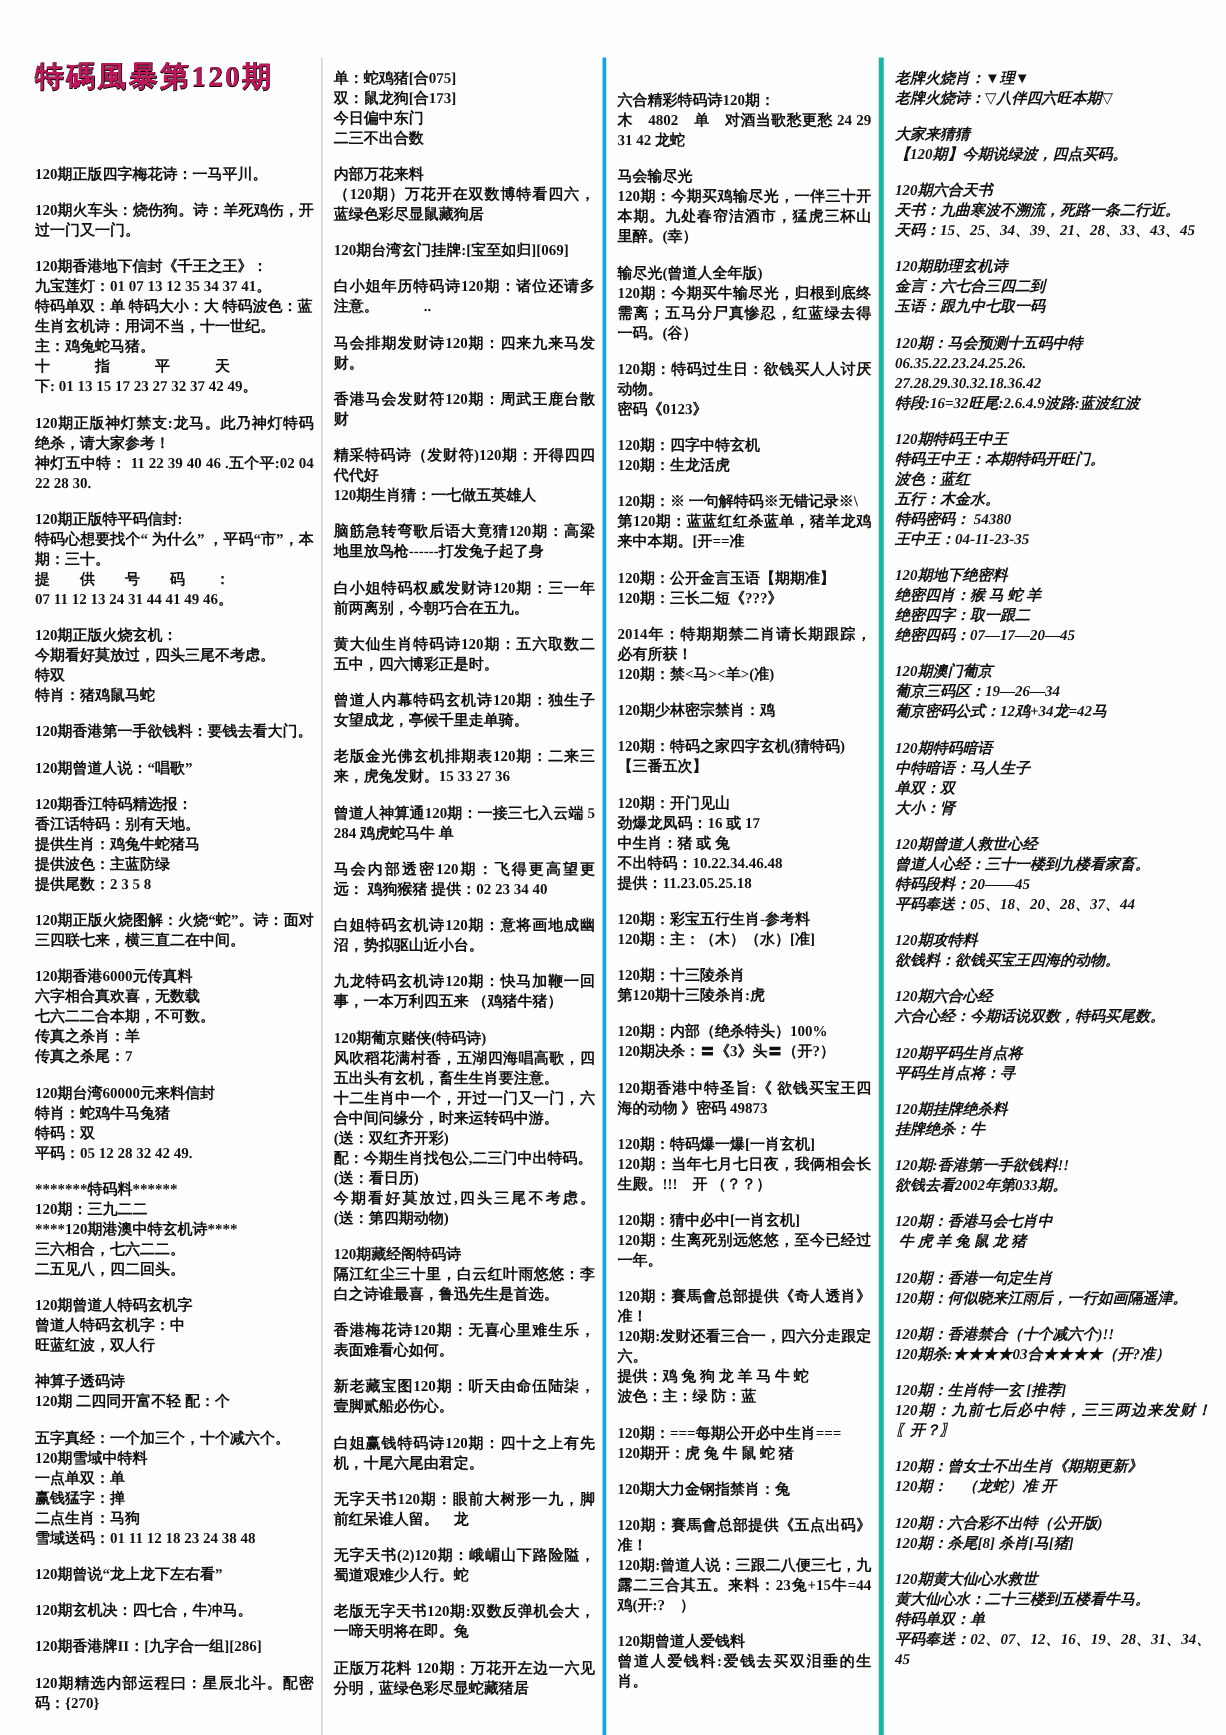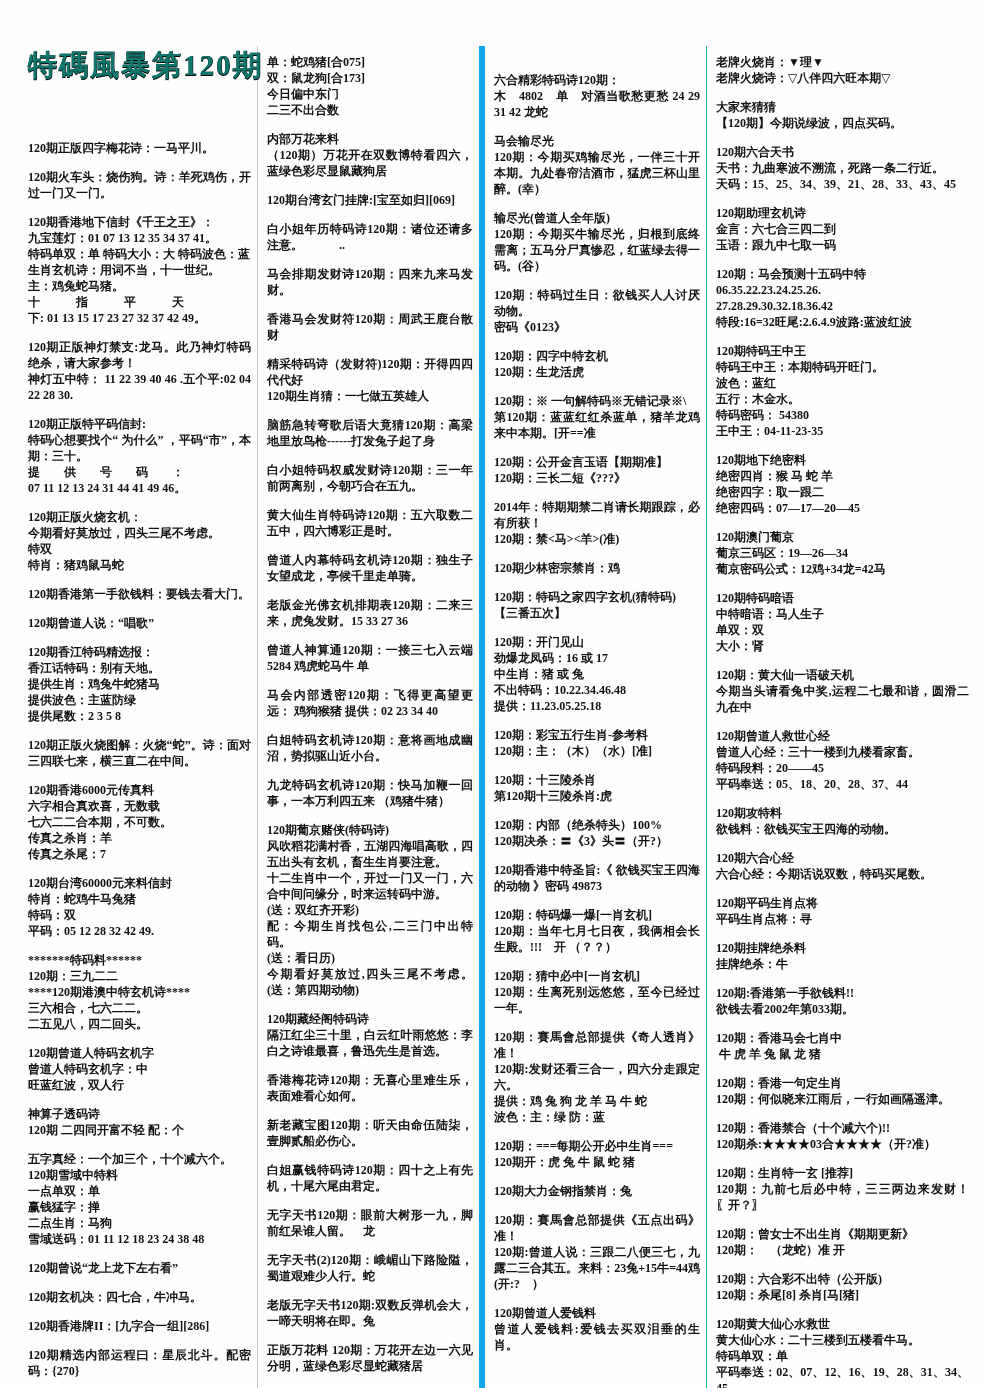--- a/index.html
+++ b/index.html
@@ -13,28 +13,28 @@
     font-weight:bold;
     overflow:hidden;
     display:flex;
     padding:46px 4px 0 28px;
   }
   .col{
     box-sizing:border-box;
     flex:0 0 auto;
   }
   .col-1{width:230px;padding-right:6px;border-right:1px solid #c9c9c9;}
-  .col-2{width:227px;padding:8px 6px 0 9px;border-right:6px solid #0ea5e9;}
-  .col-3{width:222px;padding:26px 6px 0 9px;border-right:1px solid #14b8a6;}
-  .col-4{width:264px;padding:8px 2px 0 9px;}
+  .col-2{width:227px;padding:8px 6px 0 9px;border-right:3px solid #0ea5e9;}
+  .col-3{width:222px;padding:26px 6px 0 9px;border-right:4px solid #14b8a6;}
+  .col-4{width:264px;padding:8px 2px 0 9px;font-style:italic;}
   .page-title{
-    font-size:29px;
+    font-size:23px;
     font-weight:900;
     letter-spacing:2px;
-    color:#0f766e;
+    color:#be185d;
     margin:0 0 54px 0;
     text-shadow:0.6px 0 0 #000, 0 0.6px 0 #000;
     white-space:nowrap;
   }
   .blk{
     margin:0 0 13px 0;
     font-size:12px;
     line-height:16px;
     white-space:pre-wrap;
     word-break:break-all;
@@ -223,22 +223,20 @@
 绝密四肖：猴 马 蛇 羊
 绝密四字：取一跟二
 绝密四码：07—17—20—45</p>
         <p class="blk">120期澳门葡京
 葡京三码区：19—26—34
 葡京密码公式：12鸡+34龙=42马</p>
         <p class="blk">120期特码暗语
 中特暗语：马人生子
 单双：双
 大小：肾</p>
-        <p class="blk">120期：黄大仙一语破天机
-今期当头请看兔中奖,运程二七最和谐，圆滑二九在中</p>
         <p class="blk">120期曾道人救世心经
 曾道人心经：三十一楼到九楼看家畜。
 特码段料：20——45
 平码奉送：05、18、20、28、37、44</p>
         <p class="blk">120期攻特料
 欲钱料：欲钱买宝王四海的动物。</p>
         <p class="blk">120期六合心经
 六合心经：今期话说双数，特码买尾数。</p>
         <p class="blk">120期平码生肖点将
 平码生肖点将：寻</p>

